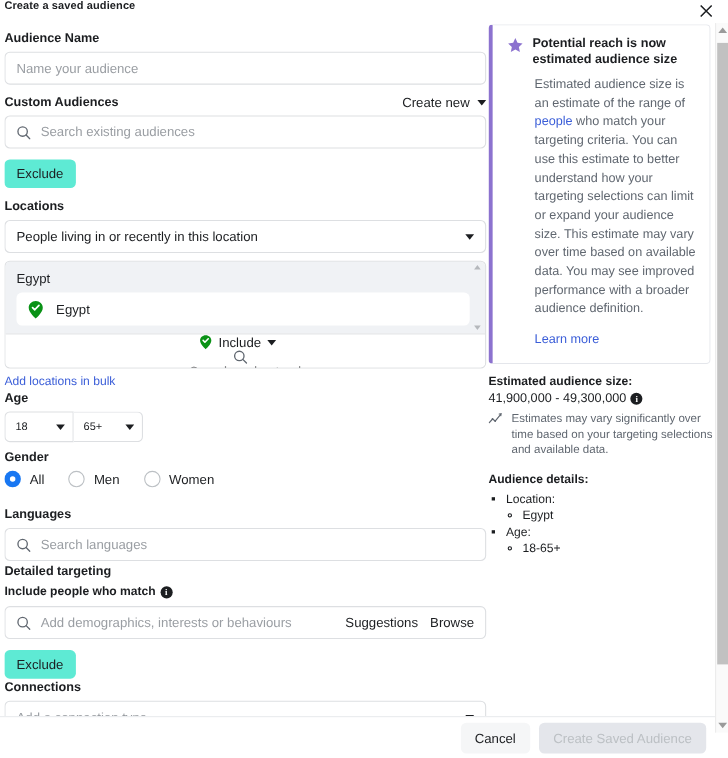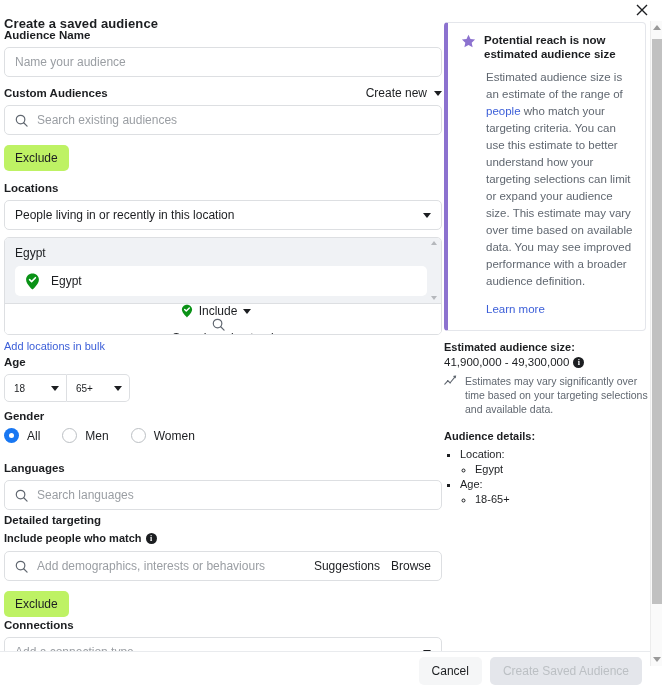--- a/index.html
+++ b/index.html
@@ -9,22 +9,22 @@
     background: #ffffff;
     font-family: "Liberation Sans", sans-serif;
     font-size: 12px;
     color: #1c1e21;
     overflow: hidden;
   }
   #root { position: relative; width: 662px; height: 689px; background:#fff; }
 
   
   .dialog-title {
-    position: absolute; left: 4px; top: 16px;
-    font-size: 13px; font-weight: bold; color: #1c1e21;
+    position: absolute; left: 4px; top: 0px;
+    font-size: 10px; font-weight: bold; color: #1c1e21;
     letter-spacing: .1px;
   }
   .close-btn {
     position: absolute; left: 632px; top: 0px;
     width: 20px; height: 20px;
     display: flex; align-items: center; justify-content: center;
     color: #1c1e21; cursor: pointer;
   }
   .close-btn svg { display:block; }
 
@@ -62,21 +62,21 @@
   .grow { flex: 1; }
   .caret {
     width: 0; height: 0;
     border-left: 4.5px solid transparent;
     border-right: 4.5px solid transparent;
     border-top: 5.5px solid #1c1e21;
   }
   .gray-btn {
     display:inline-flex; align-items:center; justify-content:center;
     height: 26px; padding: 0 11px;
-    background: #bef264; border-radius: 5px;
+    background: #5eead4; border-radius: 5px;
     font-size: 12px; color: #1c1e21; cursor: pointer;
     border: none;
   }
   .link { color: #3b5ed8; font-size: 11px; cursor: pointer; }
 
   
   .r { position: absolute; left: 0; }
 
   
   .loc-box {

